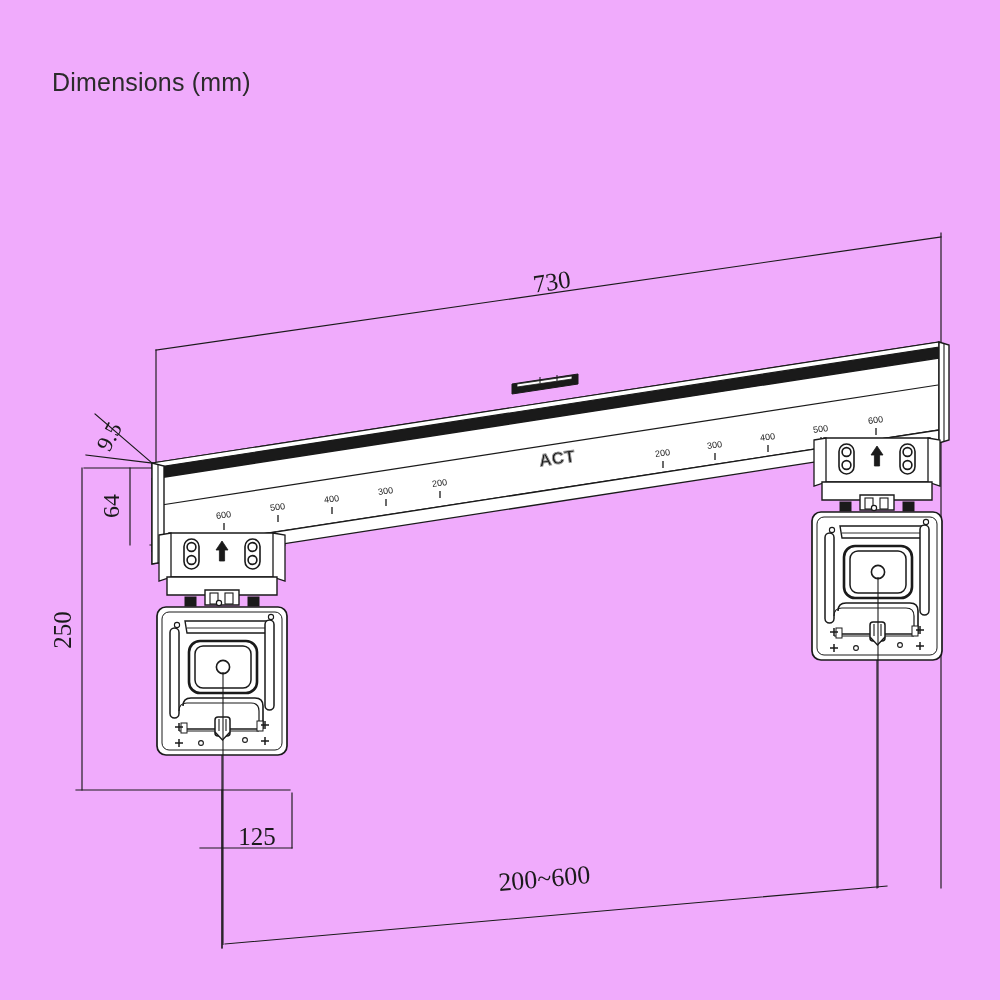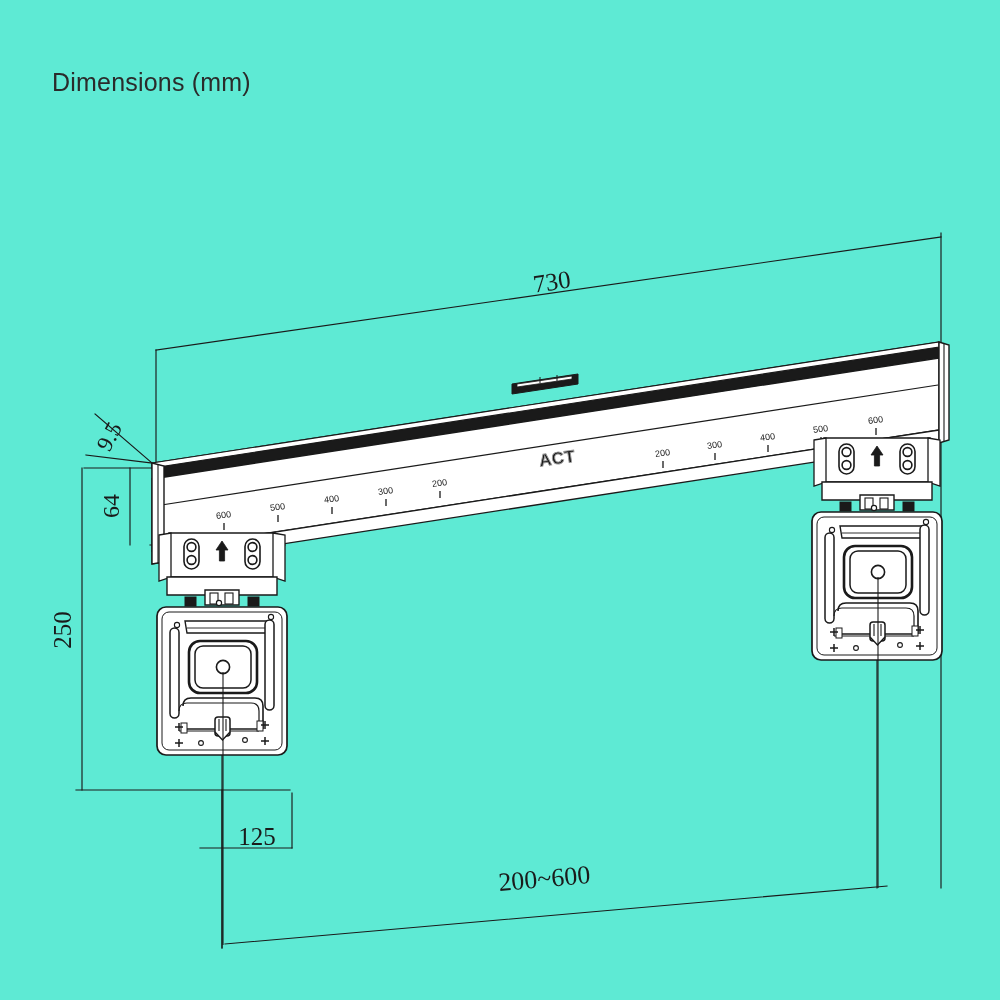--- a/index.html
+++ b/index.html
@@ -5,21 +5,21 @@
 <style>
   html, body {
     margin: 0;
     padding: 0;
     background: #ffffff;
   }
   #stage {
     position: relative;
     width: 1000px;
     height: 1000px;
-    background: #5eead4;
+    background: #f0abfc;
     overflow: hidden;
     font-family: "Liberation Sans", sans-serif;
   }
   #page-title {
     position: absolute;
     left: 52px;
     top: 68px;
     font-family: "Liberation Sans", sans-serif;
     font-size: 25px;
     font-weight: 400;

